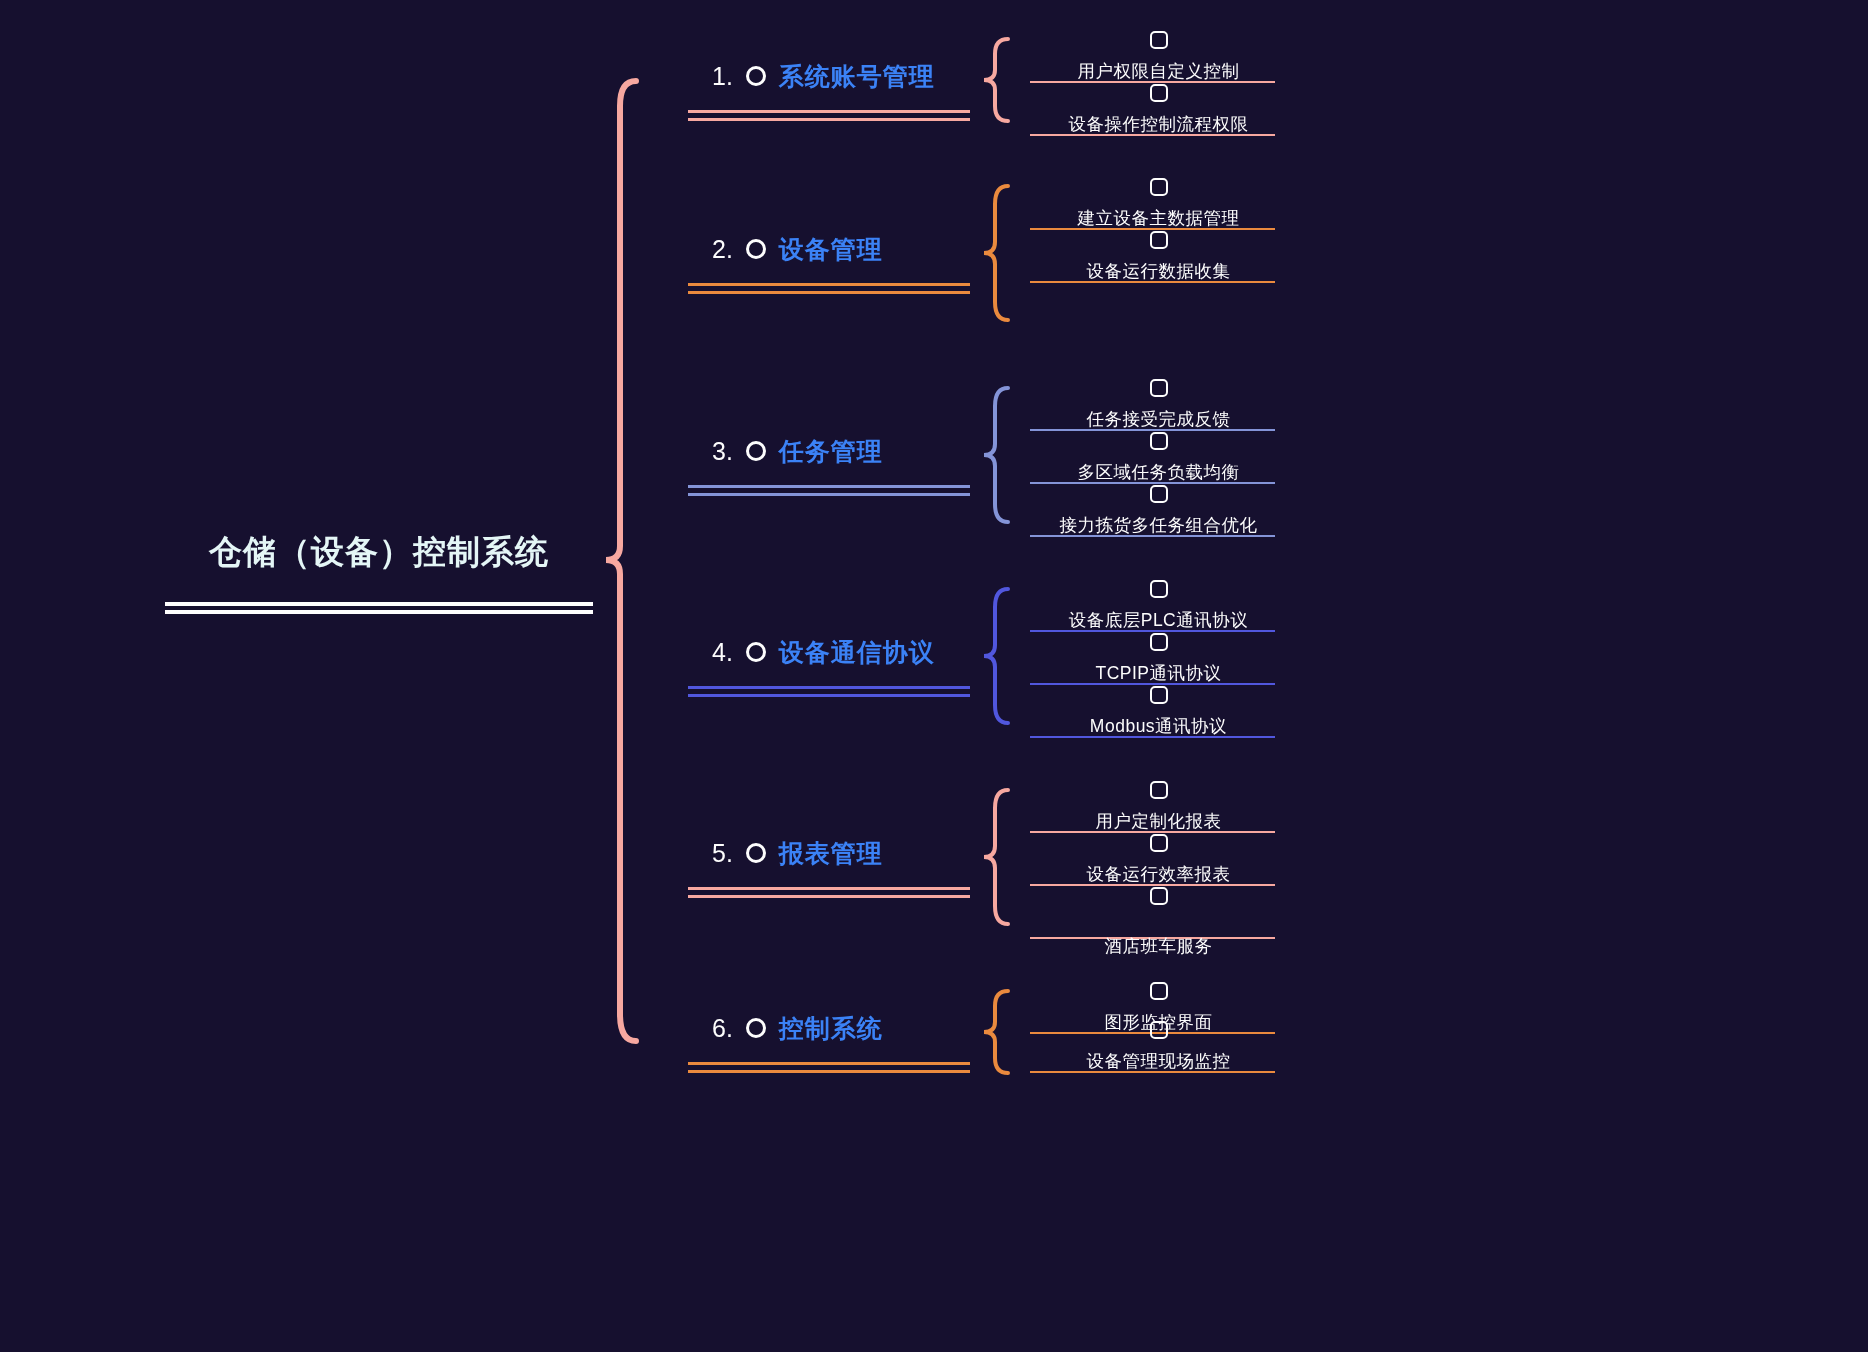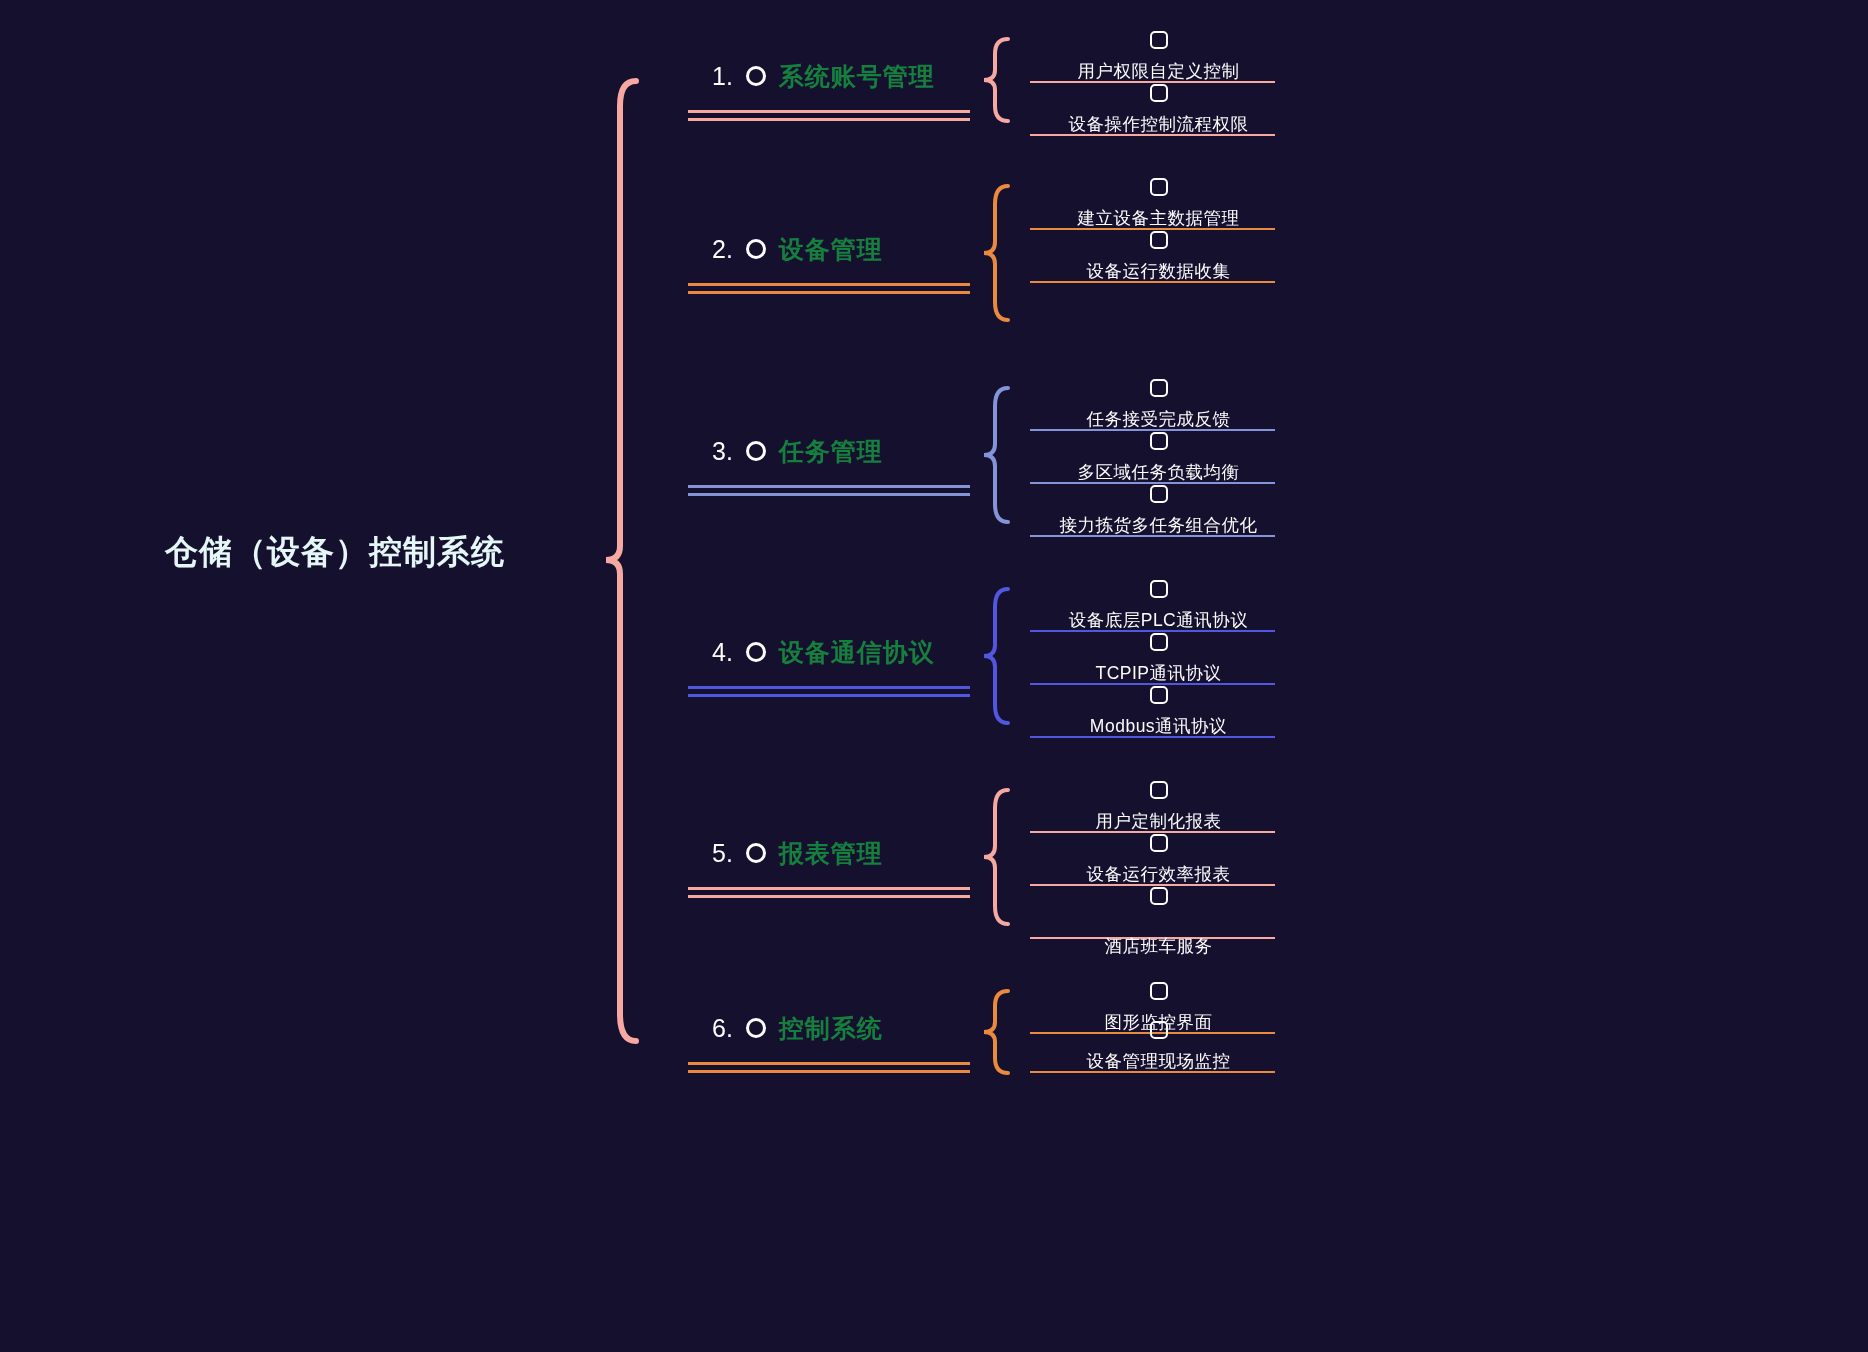--- a/index.html
+++ b/index.html
@@ -17,21 +17,21 @@
   
   .salmon{--c:#f7a8a0;}
   .orange{--c:#ea8a3e;}
   .blue{--c:#8494d8;}
   .indigo{--c:#5157de;}
   .white{--c:#ffffff;}
 
   
   .root-node{
     position:absolute;left:165px;top:522px;width:428px;height:92px;
-    display:flex;flex-direction:row;justify-content:space-between;
+    display:flex;flex-direction:column;justify-content:space-between;
   }
   .root-title{
     color:#e4f6f6;font-size:33px;font-weight:bold;letter-spacing:1px;
     text-align:center;line-height:60px;white-space:nowrap;
   }
   .dbl-line{
     height:12px;box-sizing:border-box;
     border-top:4px solid var(--c);
     border-bottom:4px solid var(--c);
   }
@@ -56,21 +56,21 @@
     padding-left:24px;gap:13px;
   }
   .branch-num{
     color:#fdfdfd;font-size:25px;line-height:1;
   }
   .circle-icon{
     width:20px;height:20px;border:3px solid #fdfdfd;border-radius:50%;
     box-sizing:border-box;flex:0 0 auto;cursor:pointer;
   }
   .branch-label{
-    color:#15803d;font-size:25px;font-weight:600;line-height:1;
+    color:#3b82f6;font-size:25px;font-weight:600;line-height:1;
     white-space:nowrap;letter-spacing:1px;
   }
 
   
   .child{
     position:absolute;left:1030px;width:245px;height:52px;
     box-sizing:border-box;
     border-bottom:2.5px solid var(--c);
     display:flex;align-items:center;gap:14px;
     padding-left:12px;cursor:pointer;flex-direction:column;

